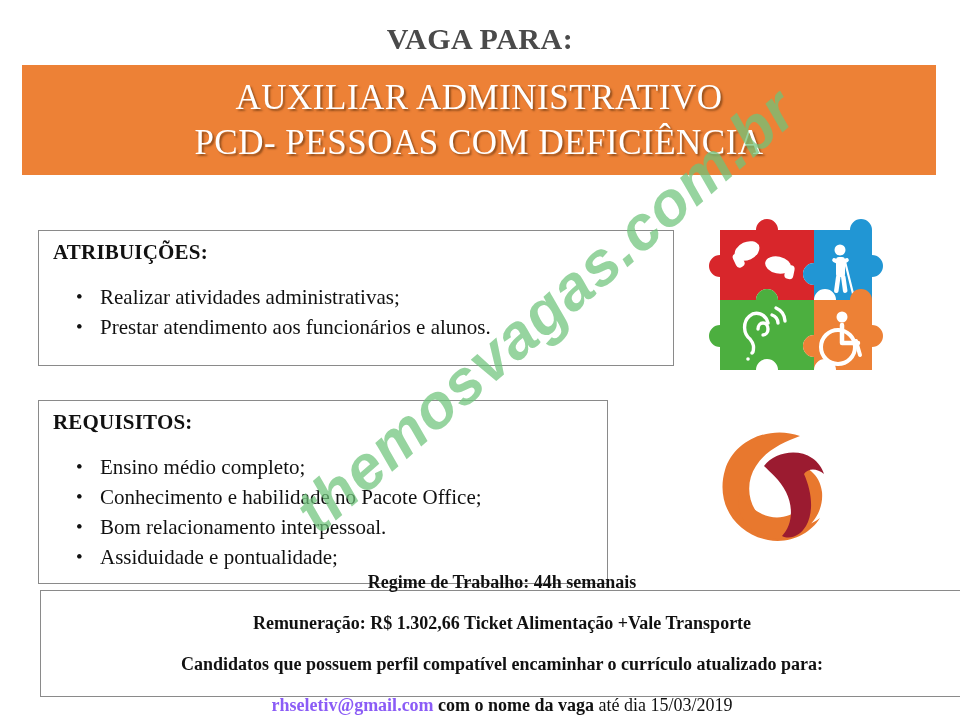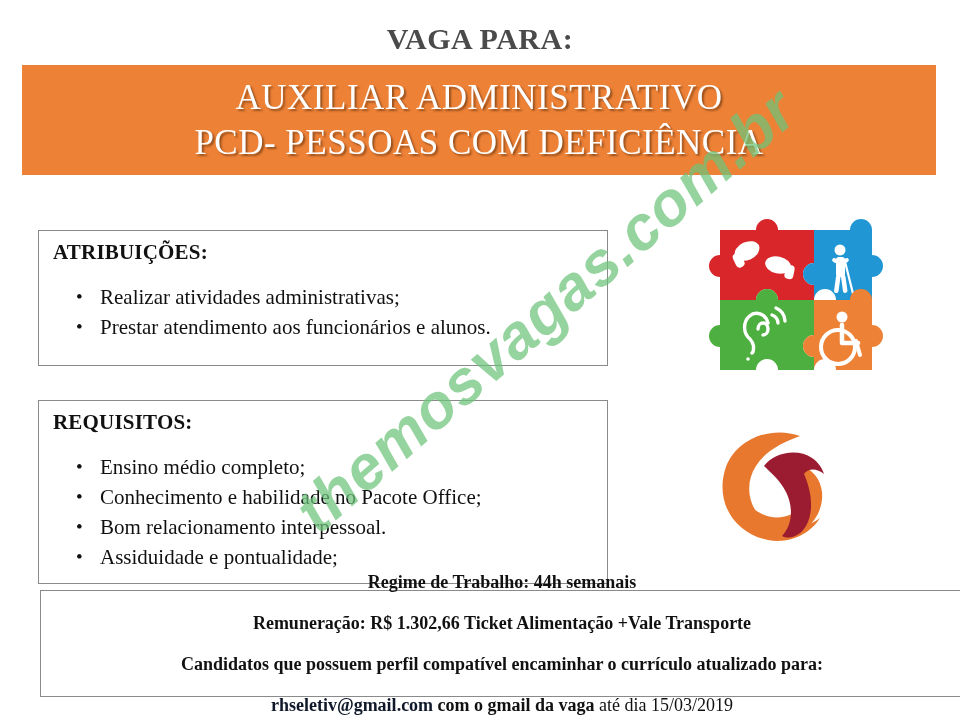--- a/index.html
+++ b/index.html
@@ -56,21 +56,21 @@
   
   .content-box {
     position: absolute;
     border: 1px solid #8a8a8a;
     background: transparent;
     box-sizing: border-box;
   }
   #box-atribuicoes {
     left: 38px;
     top: 230px;
-    width: 570px;
+    width: 636px;
     height: 136px;
   }
   #box-requisitos {
     left: 38px;
     top: 400px;
     width: 570px;
     height: 184px;
   }
   .box-title {
     font-family: "Liberation Serif", "DejaVu Serif", serif;
@@ -120,21 +120,21 @@
   .footer-line {
     font-family: "Liberation Serif", "DejaVu Serif", serif;
     font-weight: bold;
     font-size: 18px;
     line-height: 25px;
     color: #111111;
     text-align: center;
     white-space: nowrap;
   }
   #footer-email {
-    color: #0f172a;
+    color: #8b5cf6;
     font-weight: bold;
   }
   #footer-date {
     font-weight: normal;
   }
 
   
   #puzzle {
     position: absolute;
     left: 690px;
@@ -254,18 +254,18 @@
   <svg id="logo-s" viewBox="0 0 130 130" xmlns="http://www.w3.org/2000/svg">
     <path d="M88 14 C58 3 22 18 13 48 C3 82 24 112 56 118 C78 122 98 112 108 96 C92 108 70 110 55 100 C36 88 32 62 44 44 C54 28 72 20 88 14 Z" fill="#E8782E"></path>
     <path d="M28 70 C20 96 44 120 72 116 C96 112 112 92 110 70 C108 52 94 42 78 42 C92 50 98 64 94 76 C88 94 66 100 50 92 C40 87 32 80 28 70 Z" fill="#E8782E"></path>
     <path d="M52 44 C62 30 86 26 100 36 C106 40 110 46 112 52 C105 46 96 46 92 52 C100 70 102 90 94 104 C88 114 78 118 70 114 C80 104 82 86 74 70 C68 58 58 50 52 44 Z" fill="#9B1B30"></path>
   </svg>
 
   <div id="box-footer">
     <div class="footer-line">Regime de Trabalho: 44h semanais</div>
     <div class="footer-line">Remuneração: R$ 1.302,66  Ticket Alimentação +Vale Transporte</div>
     <div class="footer-line">Candidatos que possuem perfil compatível encaminhar o currículo atualizado para:</div>
-    <div class="footer-line"><span id="footer-email">rhseletiv@gmail.com</span><span> com o gmail da vaga </span><span id="footer-date">até dia 15/03/2019</span></div>
+    <div class="footer-line"><span id="footer-email">rhseletiv@gmail.com</span><span> com o nome da vaga </span><span id="footer-date">até dia 15/03/2019</span></div>
   </div>
 
   <div id="watermark">themosvagas.com.br</div>
 
 </div>
 
 </body></html>

